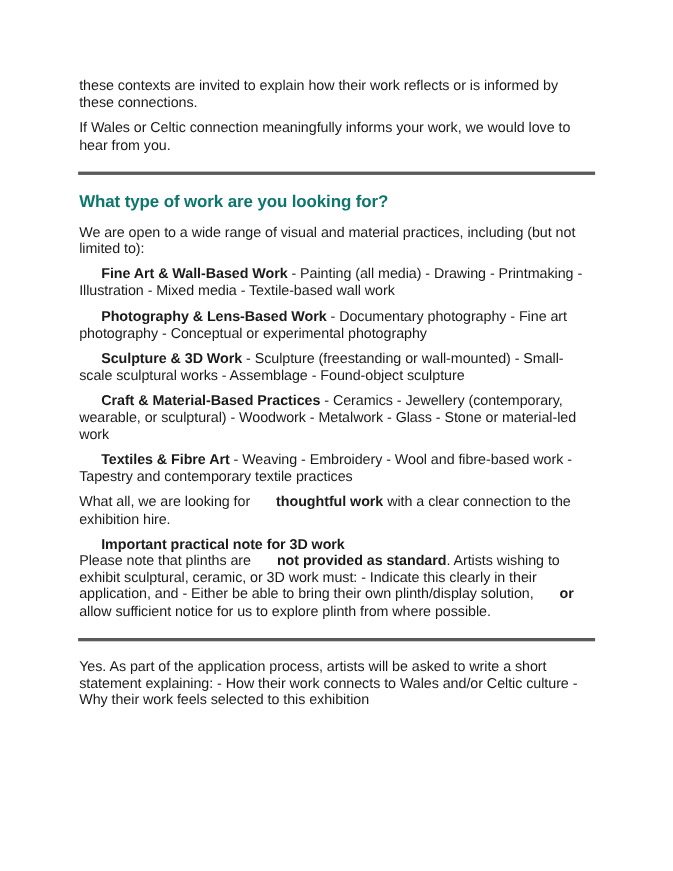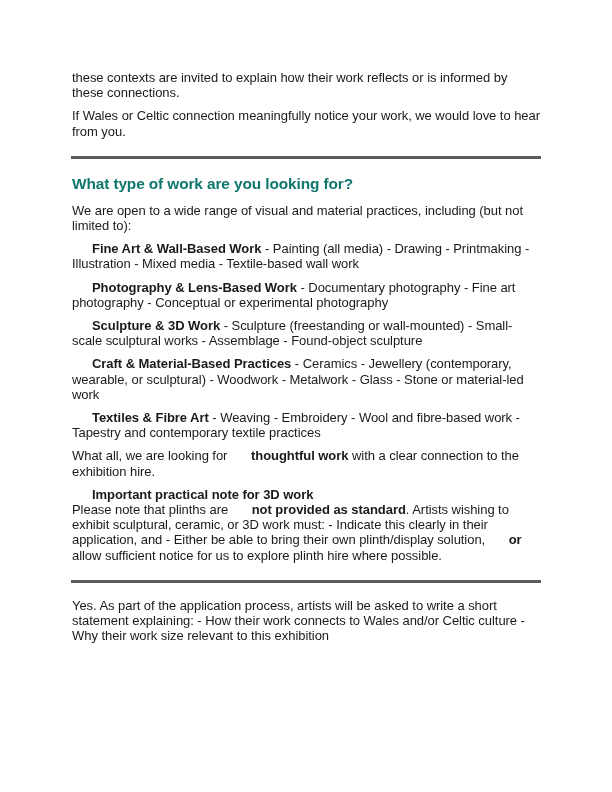--- a/index.html
+++ b/index.html
@@ -43,36 +43,36 @@
       font-weight: bold;
       letter-spacing: -0.1px;
     }
   </style>
 </head>
 <body>
 
 <div class="page">
 
   <p>these contexts are invited to explain how their work reflects or is informed by these connections.</p>
-  <p>If Wales or Celtic connection meaningfully notice your work, we would love to hear from you.</p>
+  <p>If Wales or Celtic connection meaningfully informs your work, we would love to hear from you.</p>
 
   <div class="rule"></div>
 
   <h2>What type of work are you looking for?</h2>
   <p>We are open to a wide range of visual and material practices, including (but not limited to):</p>
 
   <p><b>Fine Art &amp; Wall-Based Work</b><span> - Painting (all media) - Drawing - Printmaking - Illustration - Mixed media - Textile-based wall work</span></p>
   <p><b>Photography &amp; Lens-Based Work</b><span> - Documentary photography - Fine art photography - Conceptual or experimental photography</span></p>
   <p><b>Sculpture &amp; 3D Work</b><span> - Sculpture (freestanding or wall-mounted) - Small-scale sculptural works - Assemblage - Found-object sculpture</span></p>
   <p><b>Craft &amp; Material-Based Practices</b><span> - Ceramics - Jewellery (contemporary, wearable, or sculptural) - Woodwork - Metalwork - Glass - Stone or material-led work</span></p>
   <p><b>Textiles &amp; Fibre Art</b><span> - Weaving - Embroidery - Wool and fibre-based work - Tapestry and contemporary textile practices</span></p>
 
   <p><span>What all, we are looking for </span><b>thoughtful work</b><span> with a clear connection to the exhibition hire.</span></p>
 
   <p class="tight"><b>Important practical note for 3D work</b></p>
-  <p><span>Please note that plinths are </span><b>not provided as standard</b><span>. Artists wishing to exhibit sculptural, ceramic, or 3D work must: - Indicate this clearly in their application, and - Either be able to bring their own plinth/display solution, </span><b>or</b><span> allow sufficient notice for us to explore plinth hire where possible.</span></p>
+  <p><span>Please note that plinths are </span><b>not provided as standard</b><span>. Artists wishing to exhibit sculptural, ceramic, or 3D work must: - Indicate this clearly in their application, and - Either be able to bring their own plinth/display solution, </span><b>or</b><span> allow sufficient notice for us to explore plinth from where possible.</span></p>
 
 
   <div class="rule"></div>
 
-  <p>Yes. As part of the application process, artists will be asked to write a short statement explaining: - How their work connects to Wales and/or Celtic culture - Why their work size relevant to this exhibition</p>
+  <p>Yes. As part of the application process, artists will be asked to write a short statement explaining: - How their work connects to Wales and/or Celtic culture - Why their work feels selected to this exhibition</p>
 
 </div>
 
 </body></html>

